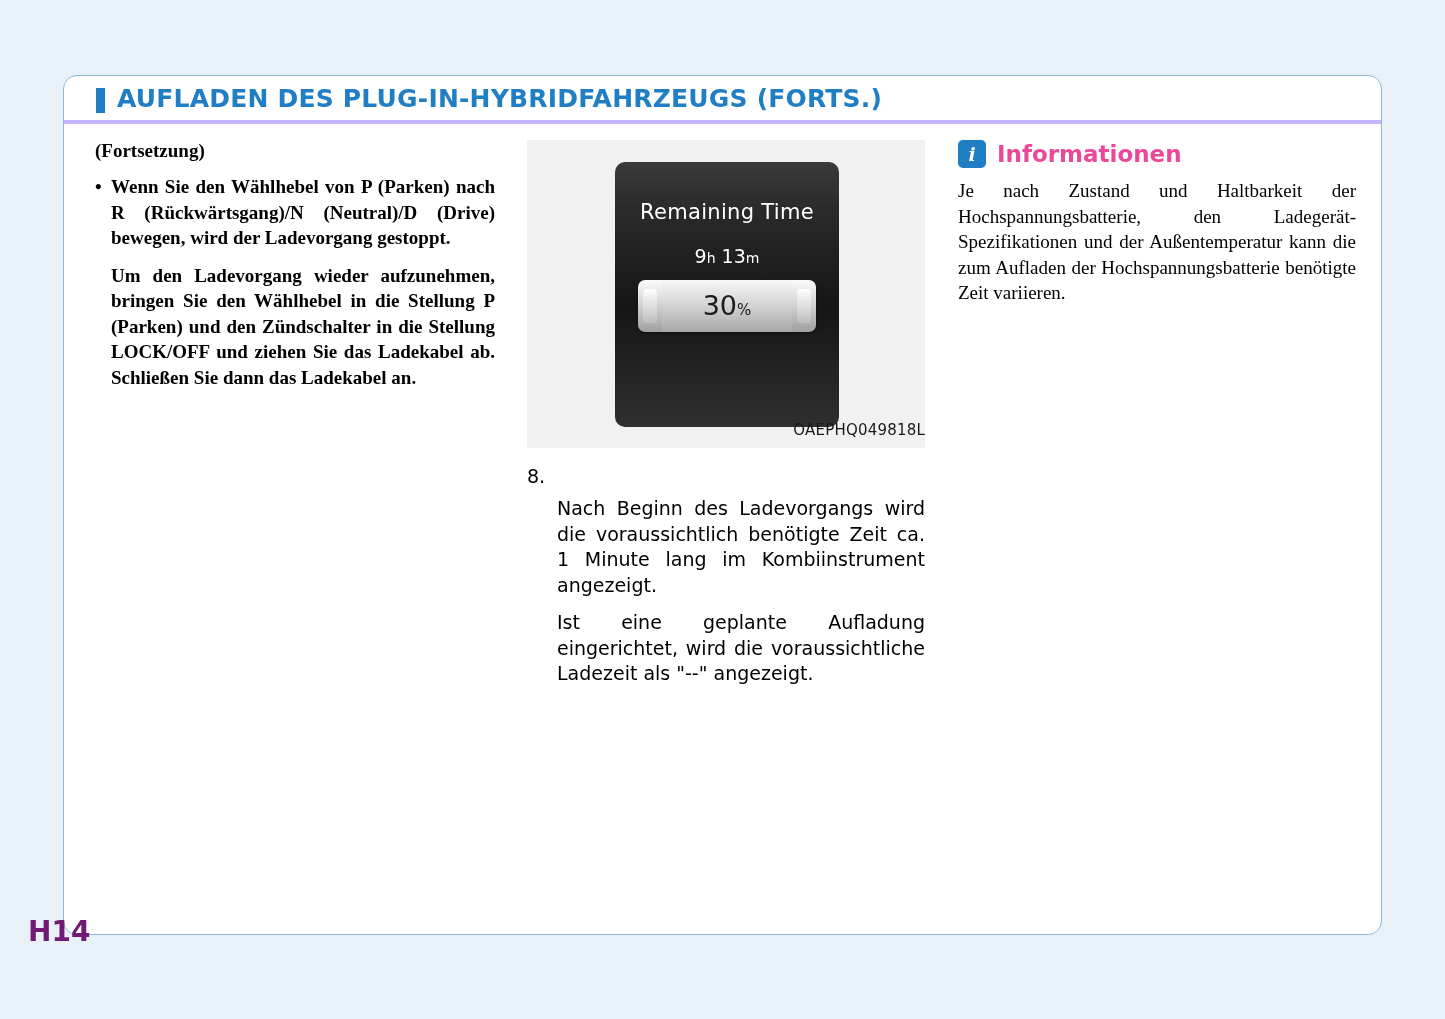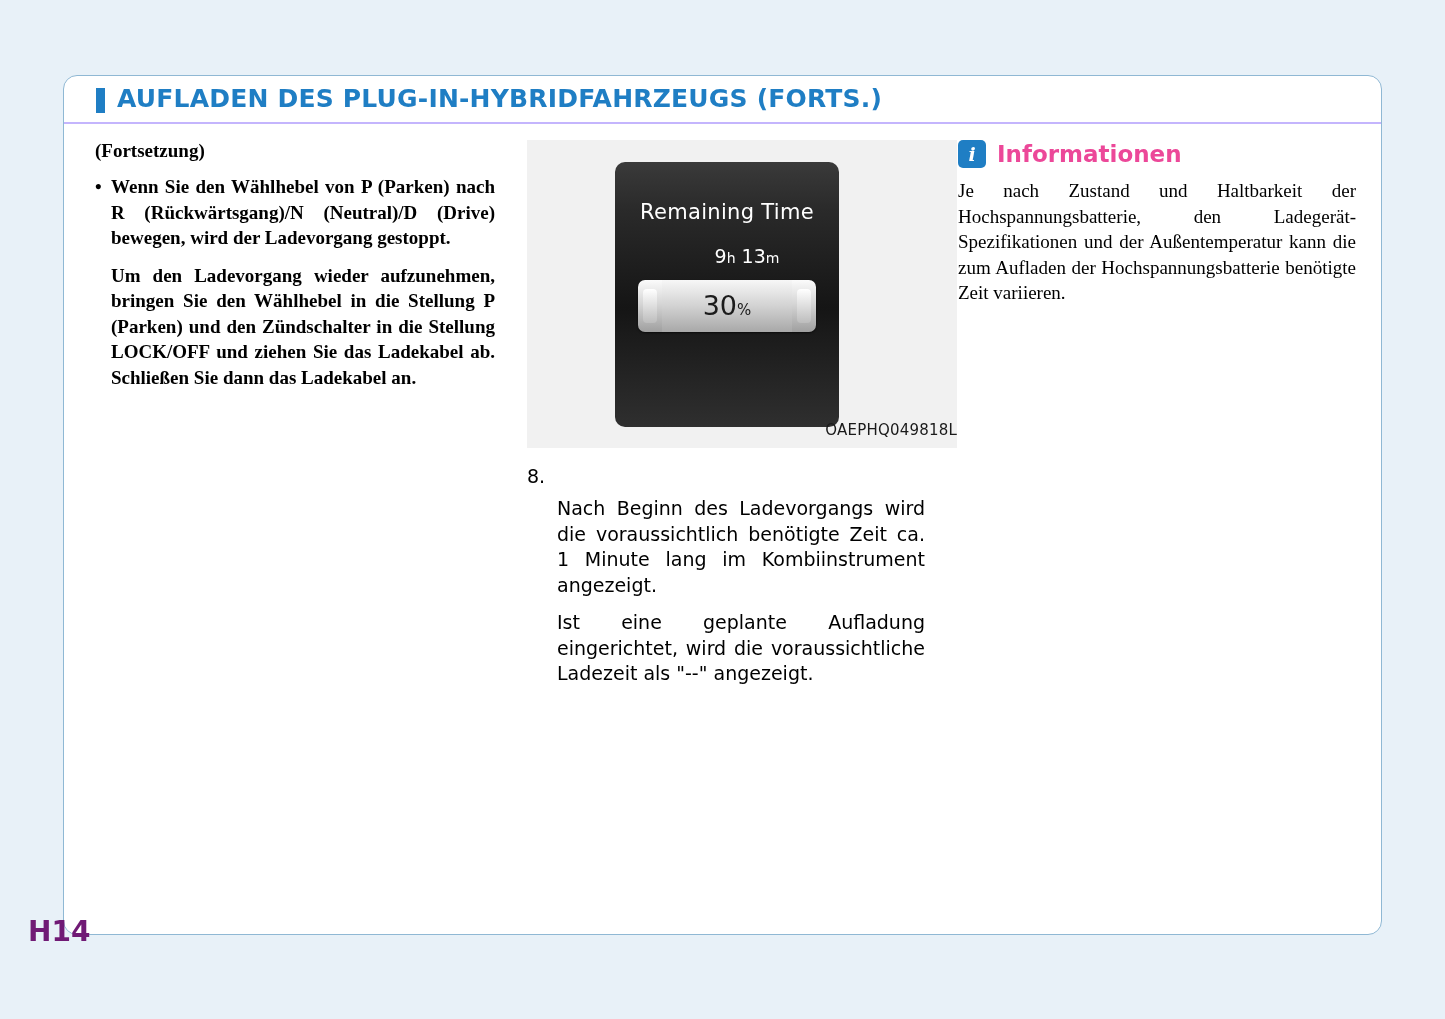--- a/index.html
+++ b/index.html
@@ -23,21 +23,21 @@
     border: 1px solid #8fb8d4;
     border-radius: 14px 14px 14px 14px;
     box-sizing: border-box;
   }
   .header {
     position: absolute;
     left: 0;
     top: 0;
     width: 100%;
     height: 48px;
-    border-bottom: 2px solid #c4b5fd;
+    border-bottom: 4px solid #c4b5fd;
     box-sizing: border-box;
   }
   .header-bar {
     position: absolute;
     left: 32px;
     top: 12px;
     width: 9px;
     height: 25px;
     background: #1f7ec4;
   }
@@ -101,21 +101,21 @@
     font-weight: bold;
     line-height: 25.5px;
     text-align: justify;
     text-justify: inter-word;
     margin: 0 0 12px 0;
     padding-left: 16px;
   }
   
   .figure {
     position: relative;
-    width: 430px;
+    width: 398px;
     height: 308px;
     background: #f1f1f1;
   }
   .display {
     position: absolute;
     left: 88px;
     top: 22px;
     width: 224px;
     height: 265px;
     border-radius: 10px;
@@ -134,21 +134,20 @@
   }
   .display-time {
     position: absolute;
     left: 0;
     top: 83px;
     width: 100%;
     text-align: center;
     color: #ffffff;
     font-family: "DejaVu Sans", sans-serif;
     font-size: 19px;
-    padding-left: 20px;
   }
   .display-time .unit {
     font-size: 14px;
   }
   .battery {
     position: absolute;
     left: 23px;
     top: 118px;
     width: 178px;
     height: 52px;

